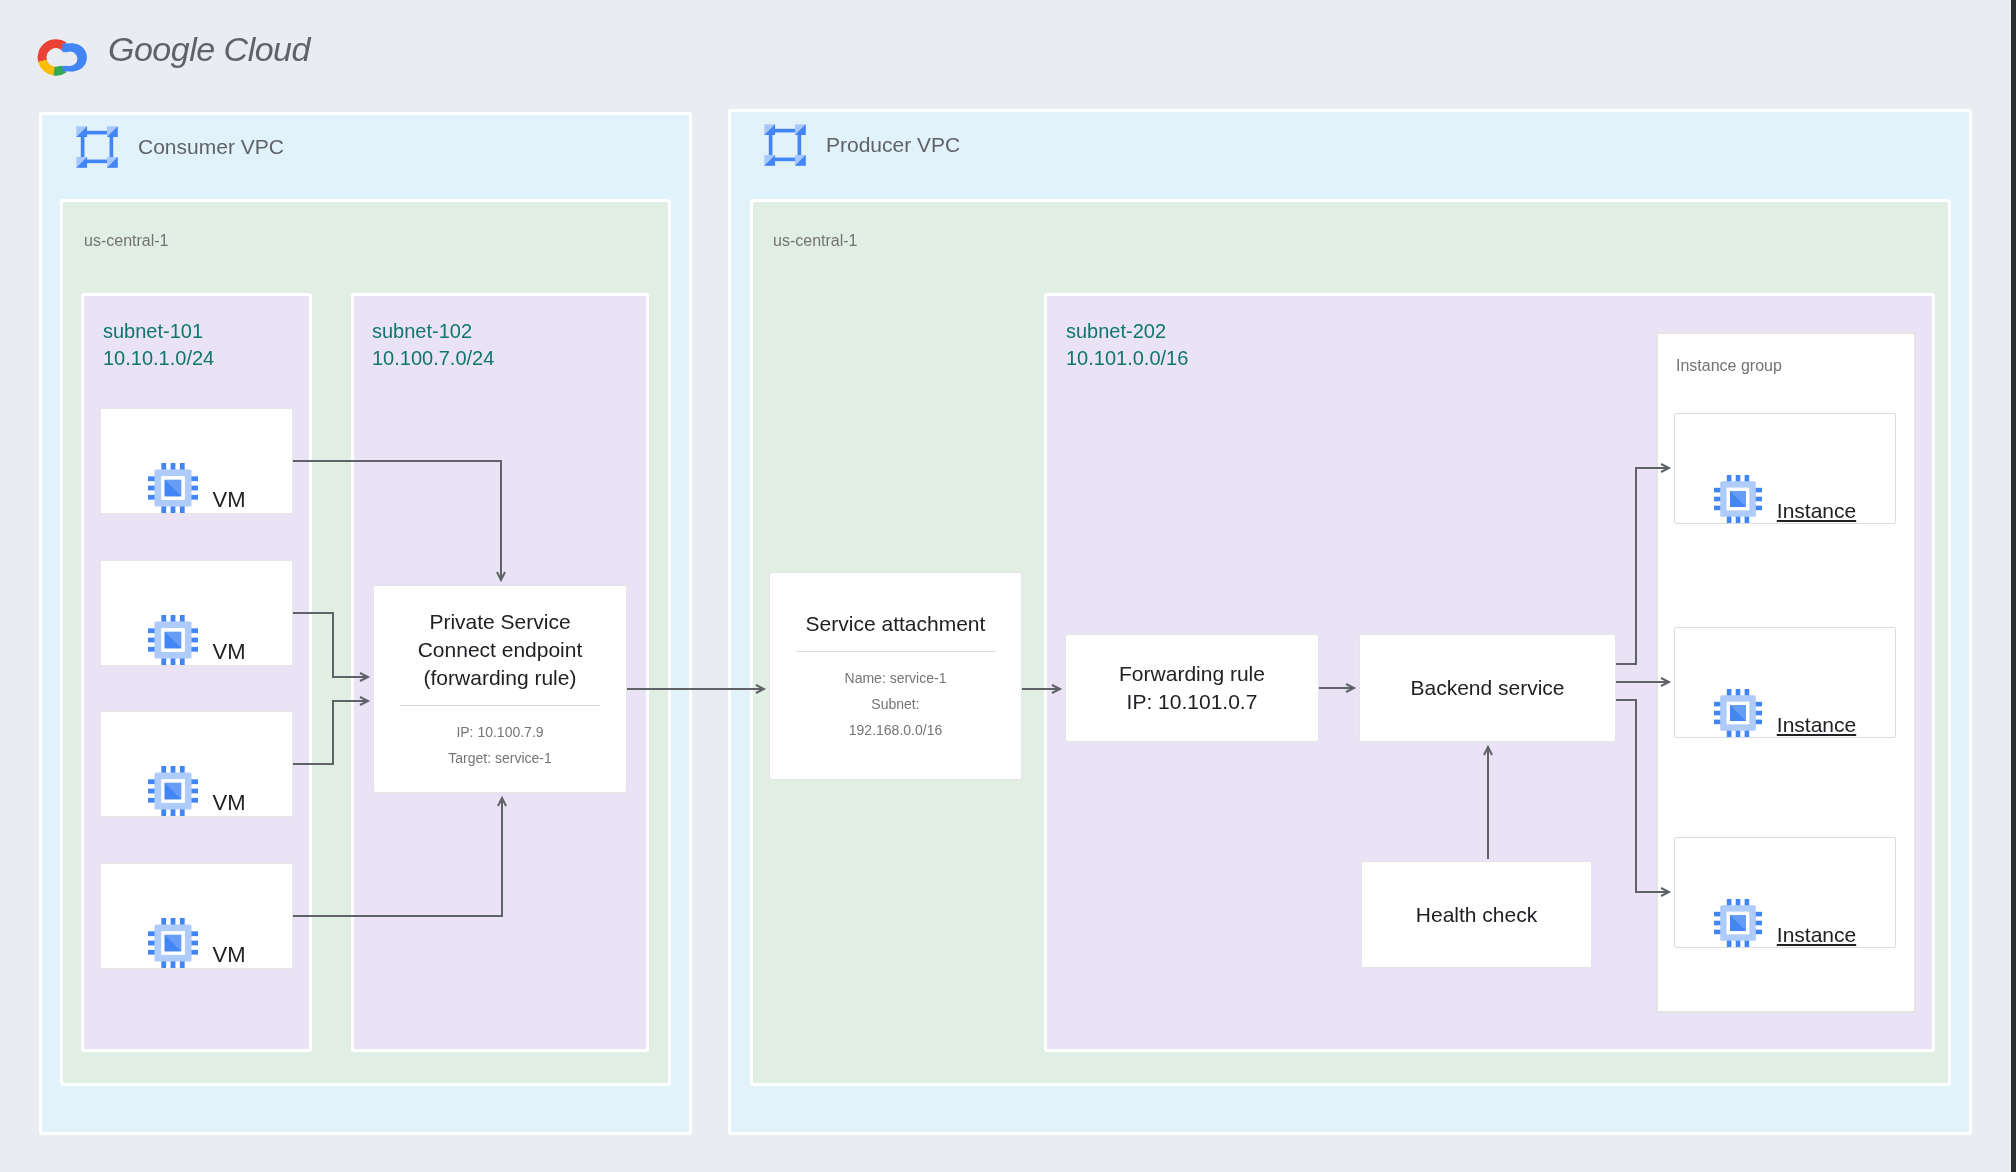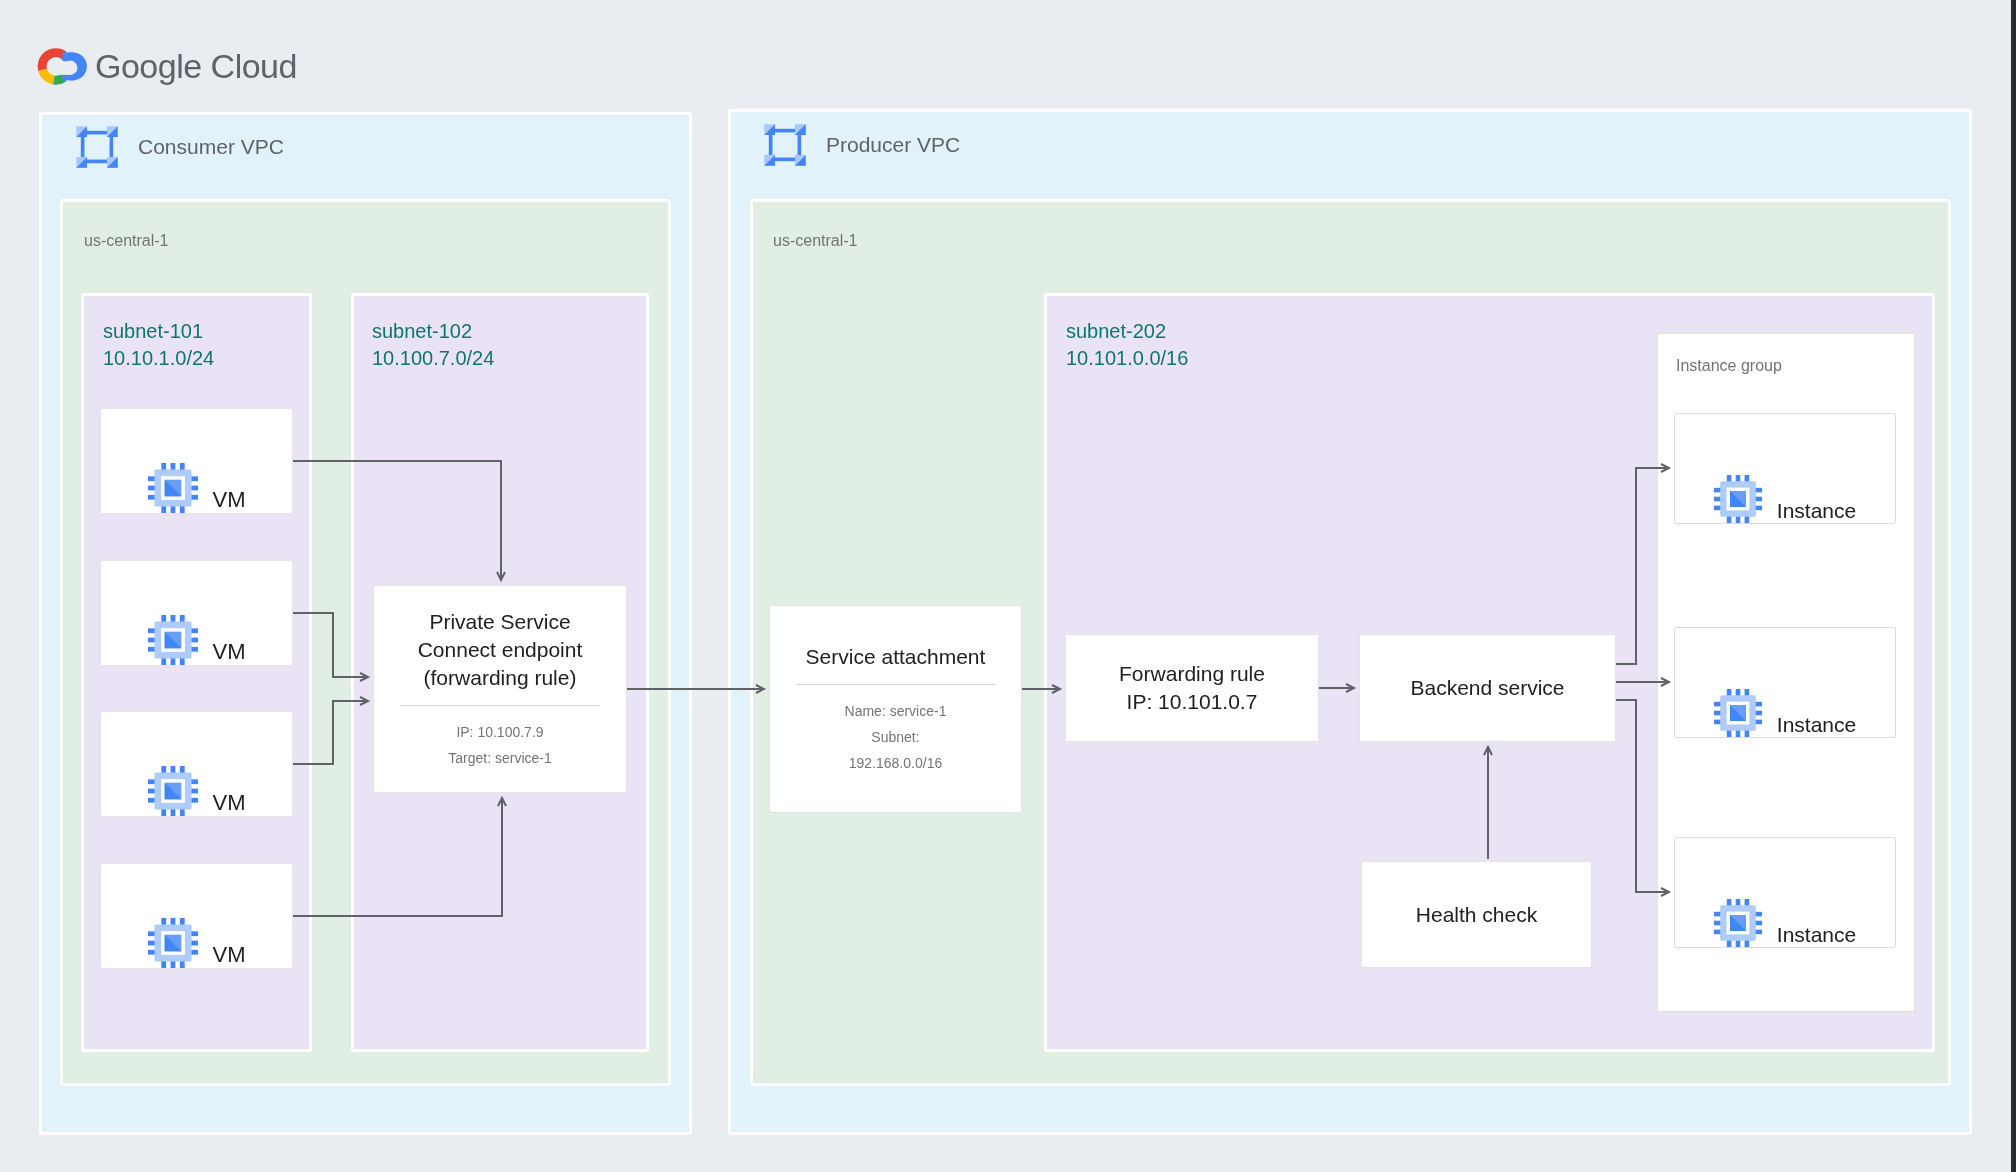--- a/index.html
+++ b/index.html
@@ -5,21 +5,21 @@
   html,body { margin:0; padding:0; background:#E9EDF1; }
   .stage {
     position:relative; width:2016px; height:1172px;
     background:#E9EDF1; overflow:hidden;
     font-family:"Liberation Sans", sans-serif;
     color:#202124;
   }
   .edge-strip { position:absolute; right:0; top:0; width:5px; height:100%; background:#2a2d30; }
 
   
-  .logo { position:absolute; left:36px; top:30px; display:flex; align-items:flex-end; gap:1px; height:56px; }
+  .logo { position:absolute; left:36px; top:30px; display:flex; align-items:flex-start; gap:14px; height:56px;font-style:italic; }
   .logo-text { font-size:34px; color:#5F6368; letter-spacing:-0.5px; }
 
   
   .vpc { position:absolute; border:3px solid #FFFFFF; background:#E1F2FB; border-radius:3px; box-sizing:border-box; }
   .region { position:absolute; border:3px solid #FFFFFF; background:#E0EEE3; border-radius:3px; box-sizing:border-box; }
   .subnet { position:absolute; border:3px solid #FFFFFF; background:#EAE2F5; border-radius:3px; box-sizing:border-box; }
   .igroup { position:absolute; background:#FFFFFF; border:2px solid #E4E4E4; border-radius:2px; box-sizing:border-box; }
 
   .vpc-header { position:absolute; display:flex; align-items:center; gap:18px; }
   .vpc-header .lbl { font-size:21px; color:#5F6368; }
@@ -27,21 +27,21 @@
   .subnet-label { position:absolute; font-size:20px; color:#0f766e; line-height:27px; }
 
   
   .node { position:absolute; background:#FFFFFF; border:1px solid #E4E4E4; border-radius:2px; box-sizing:border-box;
           display:flex; flex-direction:column; align-items:center; justify-content:center; text-align:center; }
   .node-title { font-size:21px; color:#202124; line-height:28px; }
   .node-details { font-size:14px; color:#757575; line-height:26px; white-space:pre-line; }
   .divider { width:200px; height:1px; background:#D8D8D8; margin:13px auto; }
   .machine { position:absolute; background:#FFFFFF; border:1px solid #E6E6E6; border-radius:2px; box-sizing:border-box;
              display:flex; align-items:flex-end; justify-content:center; gap:15px; }
-  .machine.bordered { border:1px solid #DADCE0; }
+  .machine.bordered { border:1px solid #DADCE0;text-decoration:underline; }
   .machine .m-label { font-size:22px; color:#202124; }
 
   .arrows { position:absolute; left:0; top:0; pointer-events:none; }
   .arrows polyline { fill:none; stroke:#5F6368; stroke-width:2; }
 </style>
 </head>
 <body>
 
 <div class="stage">
 
@@ -156,21 +156,21 @@
   <div class="vpc-header" style="left:762px; top:122px;">
     <svg width="46" height="46">
         <use href="#vpcnet"></use>
       </svg>
     <span class="lbl">Producer VPC</span>
   </div>
 
   <div class="region" style="left:750px; top:199px; width:1201px; height:887px;"></div>
   <div class="zone-label" style="left:773px; top:232px;">us-central-1</div>
 
-  <div class="node" style="left:769px; top:605px; width:253px; height:208px; padding:10px 14px;">
+  <div class="node" style="left:769px; top:572px; width:253px; height:208px; padding:10px 14px;">
     <div class="node-title">Service attachment</div>
     <div class="divider"></div>
     <div class="node-details">Name: service-1
 Subnet:
 192.168.0.0/16</div>
   </div>
 
   <div class="subnet" style="left:1044px; top:293px; width:891px; height:759px;"></div>
   <div class="subnet-label" style="left:1066px; top:318px;">
     <div>subnet-202</div>

